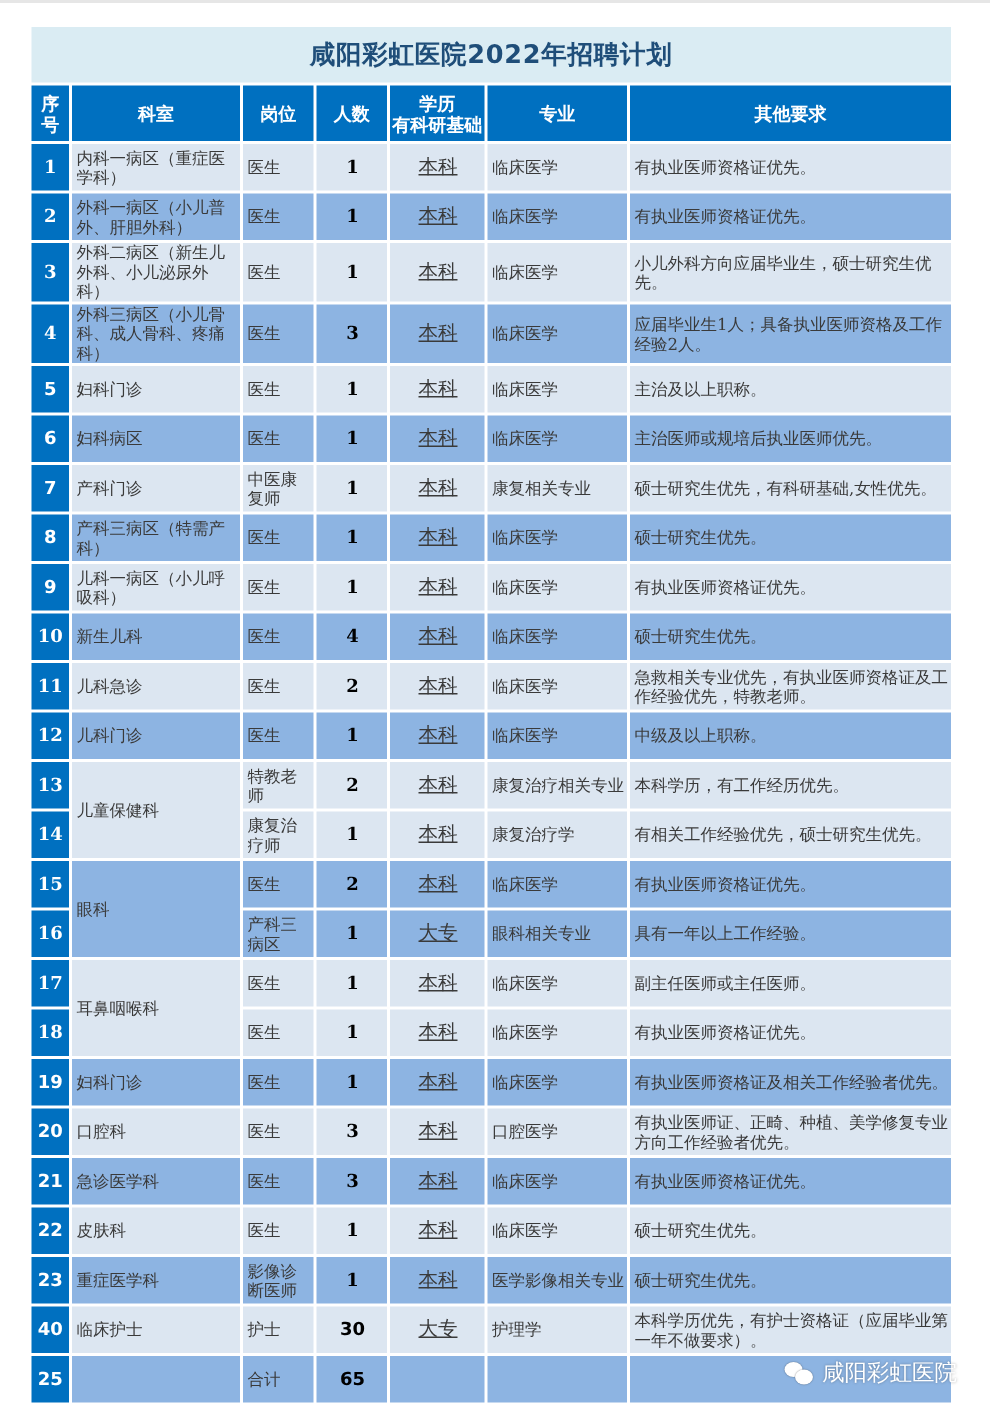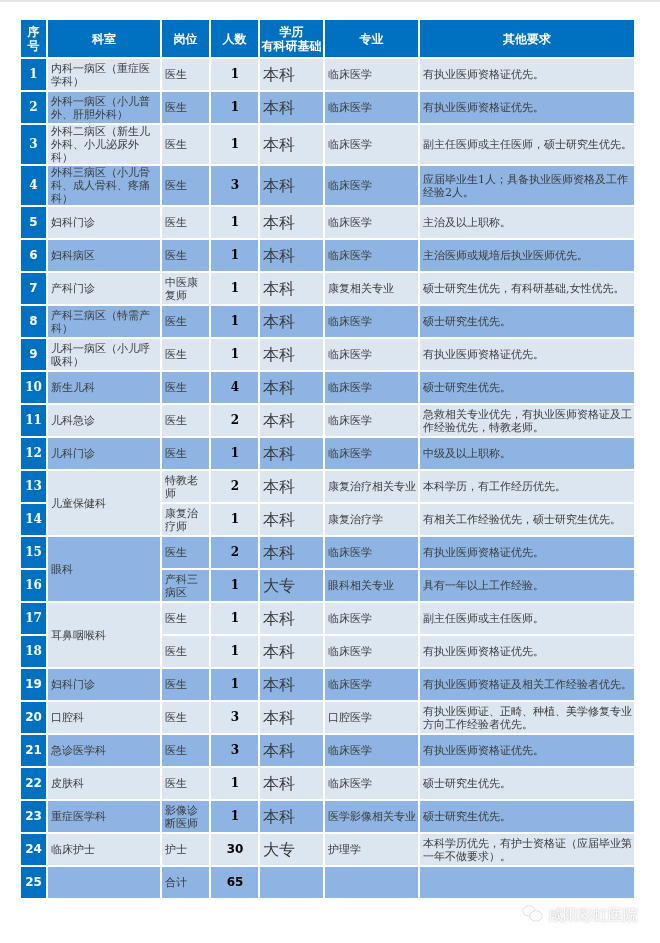--- a/index.html
+++ b/index.html
@@ -78,32 +78,33 @@
       text-align: center;
       padding: 0;
     }
     td.num {
       text-align: center;
       font-weight: bold;
       color: #000000;
       font-size: 12px;
     }
     td.edu {
-      text-align: left;
-      font-size: 16px;
+      text-align: center;
+      font-size: 13px;
+      text-decoration: underline;
     }
     td.sans-num {
       font-family: "DejaVu Sans", "Liberation Sans", sans-serif;
     }
     .watermark {
       position: absolute;
       right: 22px;
       bottom: 18px;
       display: flex;
-      align-items: flex-start;
+      align-items: center;
       gap: 5px;
       color: #ffffff;
       font-family: "DejaVu Sans", "Liberation Sans", sans-serif;
       font-size: 15px;
       text-shadow: 0 0 2px rgba(0,0,0,0.35);
     }
     .wechat-icon {
       width: 20px;
       height: 16px;
       position: relative;
@@ -120,20 +121,21 @@
       background: #ffffff;
       box-shadow: 0 0 1px rgba(0,0,0,0.5);
     }
   </style>
 </head>
 <body>
 
 <div class="top-rule"></div>
 
 <div class="sheet">
+  <div class="title-bar">咸阳彩虹医院2022年招聘计划</div>
 
   <table>
     <colgroup>
       <col style="width:25px">
       <col style="width:112px">
       <col style="width:47px">
       <col style="width:47px">
       <col style="width:63px">
       <col style="width:93px">
       <col style="width:214px">
@@ -174,21 +176,21 @@
         <td>有执业医师资格证优先。</td>
       </tr>
 
       <tr class="light">
         <td class="idx">3</td>
         <td>外科二病区（新生儿外科、小儿泌尿外科）</td>
         <td>医生</td>
         <td class="num">1</td>
         <td class="edu">本科</td>
         <td>临床医学</td>
-        <td>副主任医师或主任医师，硕士研究生优先。</td>
+        <td>小儿外科方向应届毕业生，硕士研究生优先。</td>
       </tr>
 
       <tr class="dark">
         <td class="idx">4</td>
         <td>外科三病区（小儿骨科、成人骨科、疼痛科）</td>
         <td>医生</td>
         <td class="num">3</td>
         <td class="edu">本科</td>
         <td>临床医学</td>
         <td>应届毕业生1人；具备执业医师资格及工作经验2人。</td>
@@ -375,21 +377,21 @@
         <td class="idx sans-num">23</td>
         <td>重症医学科</td>
         <td>影像诊断医师</td>
         <td class="num">1</td>
         <td class="edu">本科</td>
         <td>医学影像相关专业</td>
         <td>硕士研究生优先。</td>
       </tr>
 
       <tr class="light">
-        <td class="idx sans-num">24</td>
+        <td class="idx sans-num">40</td>
         <td>临床护士</td>
         <td>护士</td>
         <td class="num sans-num">30</td>
         <td class="edu">大专</td>
         <td>护理学</td>
         <td>本科学历优先，有护士资格证（应届毕业第一年不做要求）。</td>
       </tr>
 
       <tr class="dark">
         <td class="idx sans-num">25</td>

